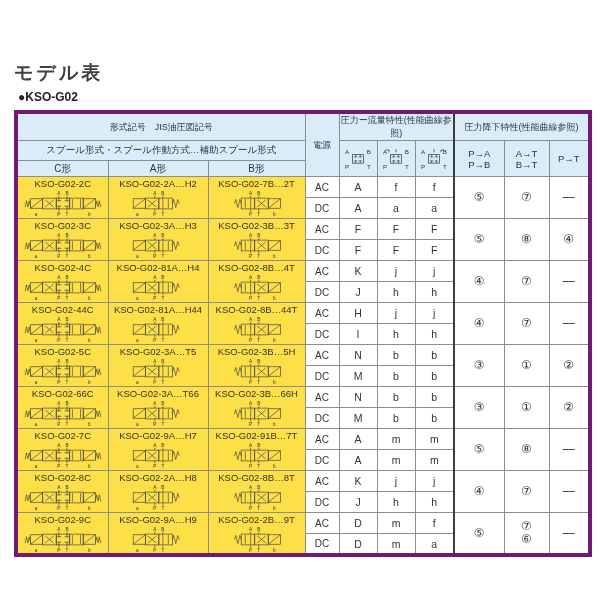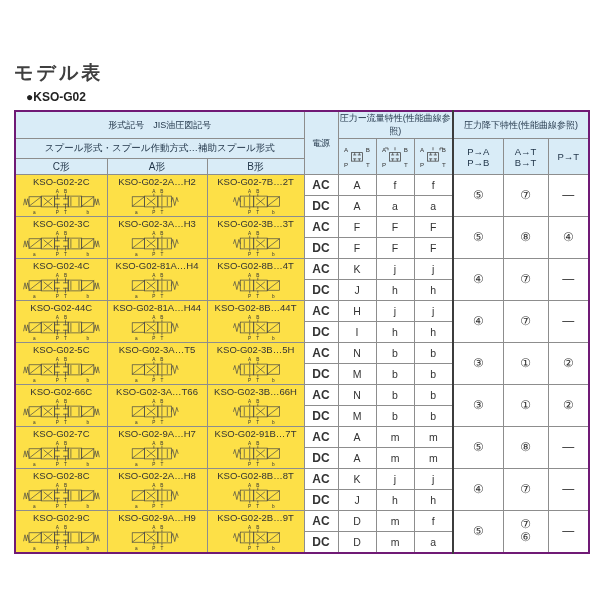--- a/index.html
+++ b/index.html
@@ -1,34 +1,34 @@
 <!DOCTYPE html>
 <html><head>
 <meta charset="utf-8">
 <style>
   html,body{margin:0;padding:0;background:#fff;}
   .page{width:600px;height:561px;background:#ffffff;box-sizing:border-box;
         padding:60px 6px 0 14px;font-family:"Liberation Sans",sans-serif;color:#2b2b2b;}
   .title{font-size:19px;font-weight:bold;color:#3f3f3f;letter-spacing:3px;margin:0 0 4px 0;}
-  .product-code{font-size:12px;font-weight:bold;color:#222;margin:0 0 6px 12px;}
-  table.model{border-collapse:collapse;table-layout:fixed;width:574px;border:2px solid #701a75;}
+  .product-code{font-size:12px;font-weight:bold;color:#222;margin:0 0 6px 4px;}
+  table.model{border-collapse:collapse;table-layout:fixed;width:574px;border:4px solid #701a75;}
   table.model th,table.model td{border:1px solid #8d8d8d;padding:0;overflow:hidden;}
   thead th{background:#d9ecf7;font-weight:normal;color:#1f3347;text-align:center;vertical-align:middle;}
   tr.h1{height:18px;} tr.h1 th{font-size:9px;}
   tr.h2{height:20px;} tr.h2 th{font-size:9.5px;}
   tr.h3{height:16px;} tr.h3 th{font-size:10px;}
   th.power-th{font-size:10px;margin-left:16px;}
   .thickL{border-left:2px solid #3c3c3c !important;}
   tbody tr{height:21px;}
   tbody tr.row-top td{border-top:1.5px solid #3c3c3c;}
   td.model-cell{vertical-align:top;text-align:center;background:#fde047;}
   .model-name{font-size:9.5px;line-height:12px;padding-top:1px;white-space:nowrap;color:#333;}
   .valve-sym{height:27px;display:flex;align-items:center;justify-content:center;}
   .valve-sym svg{width:96%;height:27px;display:block;margin:0 auto;}
-  td.pwr{font-size:12px;text-align:center;color:#333;font-weight:bold;}
+  td.pwr{font-size:10px;text-align:center;color:#333;}
   td.val{font-size:10.5px;text-align:center;color:#333;}
   td.drop{font-size:12px;text-align:center;color:#333;line-height:13px;vertical-align:middle;}
   th .two-line{line-height:11px;font-size:9.5px;}
   .flow-sym svg{width:34px;height:31px;display:block;margin:0 auto;}
 </style>
 </head>
 <body>
 
 <div class="page">
   <div class="title">モデル表</div>

